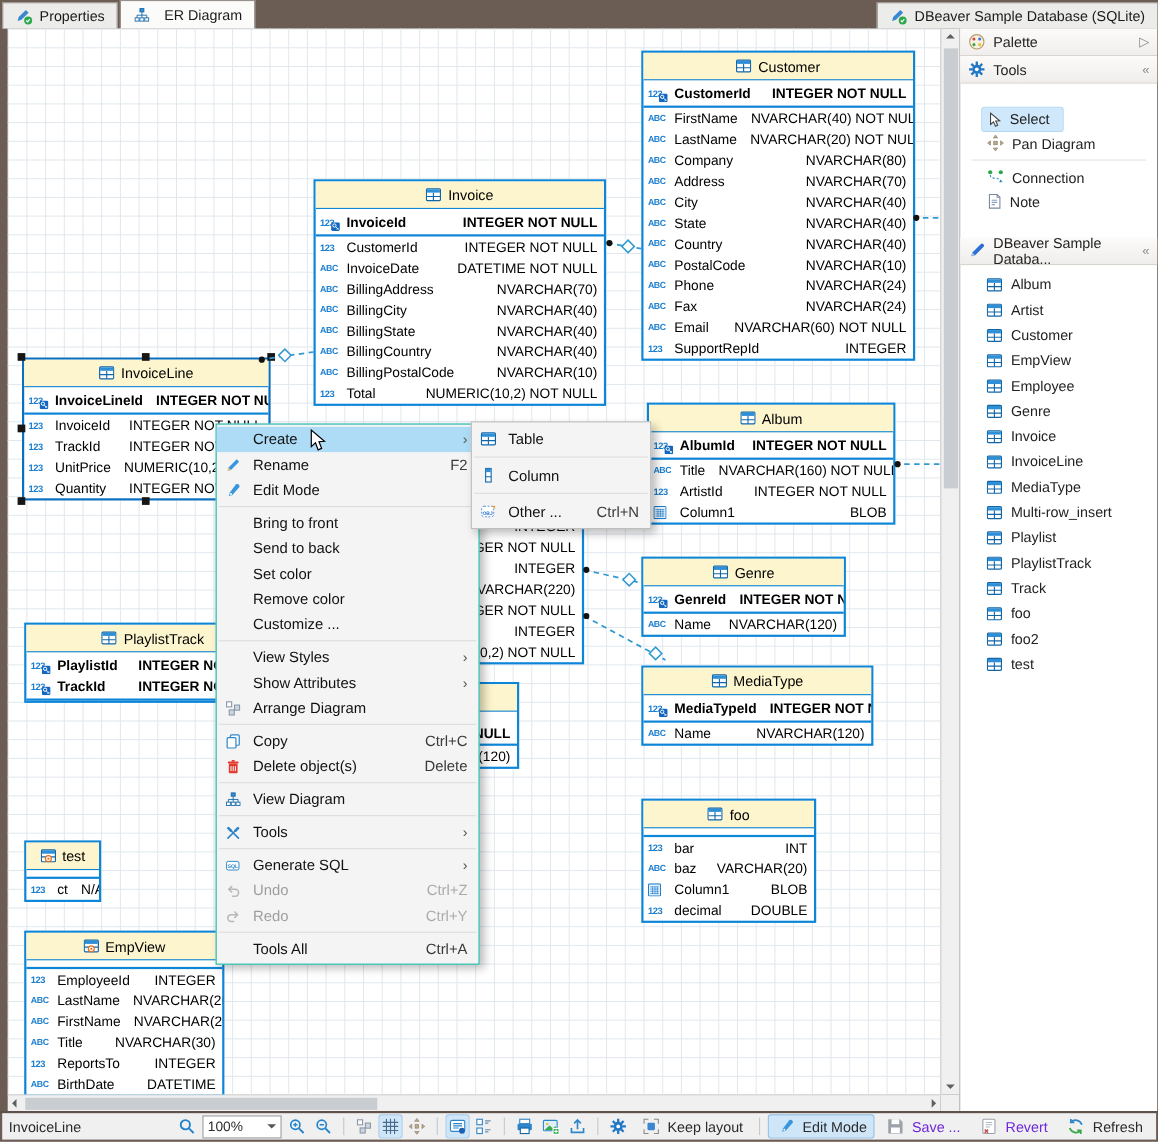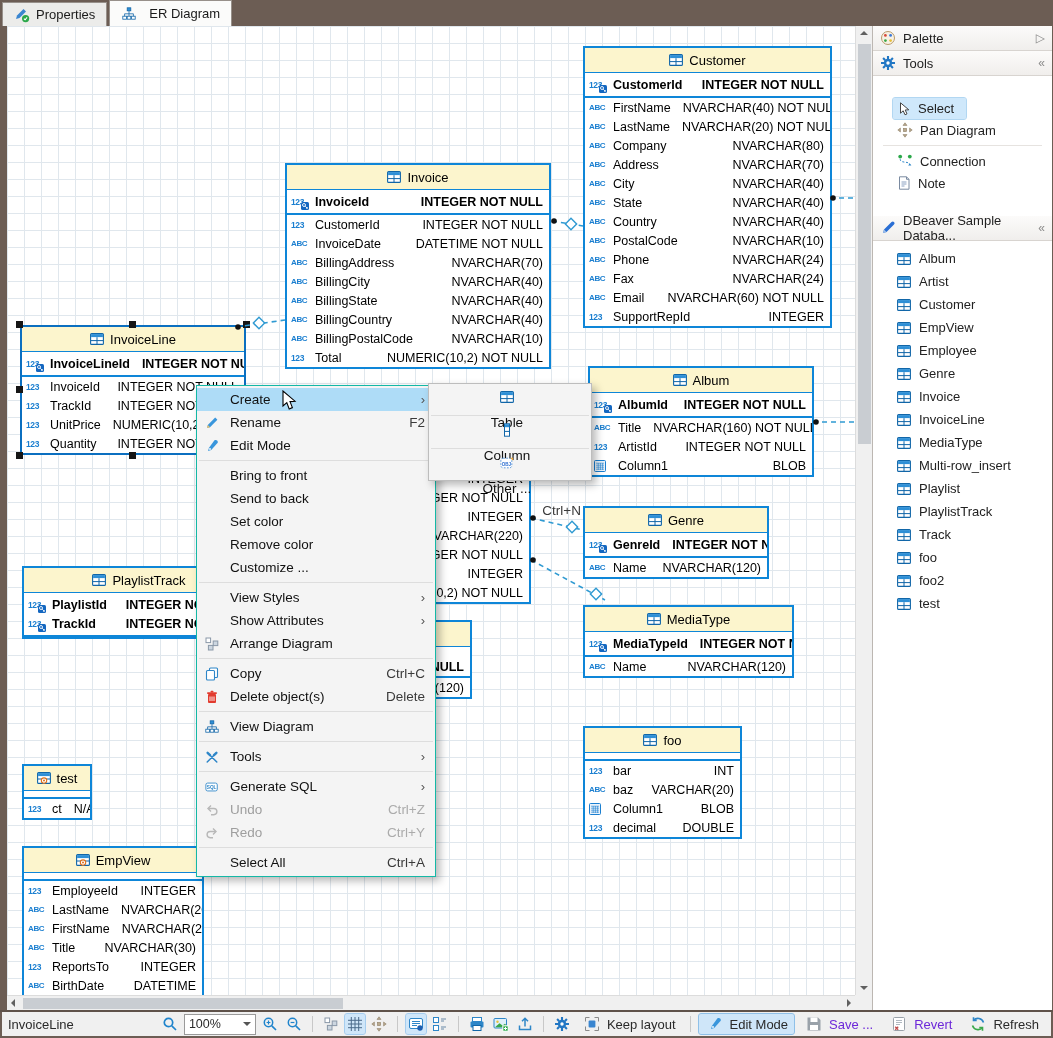--- a/index.html
+++ b/index.html
@@ -60,21 +60,21 @@
   #ctxmenu{position:absolute;left:196px;top:385px;width:238px;background:#f4f4f4;border:1px solid #14b8a6;box-shadow:4px 4px 8px rgba(0,0,0,0.28);padding:2px 0;z-index:50;font-size:13.5px;color:#111;}
   .mi{height:23px;display:flex;align-items:center;padding:0 10px 0 4px;gap:7px;}
   .mi .mic{width:22px;flex:0 0 22px;display:flex;justify-content:center;align-items:center;}
   .mi .msc{margin-left:auto;color:#3a3a3a;}
   .mi .marr{margin-left:auto;color:#555;font-size:13px;}
   .mi.hl{background:#aedcf7;}
   .mi.dis{color:#9e9e9e;}
   .mi.dis .msc{color:#ababab;}
   .msep{height:1px;background:#dddddd;margin:3px 2px;}
   #submenu{position:absolute;left:428px;top:383px;width:162px;background:#f4f4f4;border:1px solid #bdbdbd;box-shadow:4px 4px 8px rgba(0,0,0,0.28);padding:2px 0;z-index:55;font-size:13.5px;color:#111;}
-  #submenu .mi{height:26px;flex-direction:column;}
+  #submenu .mi{height:26px;}
   #cursor{position:absolute;left:281px;top:390px;z-index:60;pointer-events:none;}
 
   
   #statusline{position:absolute;left:0;top:1010px;width:100%;height:2px;background:#5f524a;}
   #statusbar{position:absolute;left:2px;top:1012px;width:1049px;height:24px;background:#f0f0f0;display:flex;align-items:center;gap:4px;padding:0 6px;box-sizing:border-box;font-size:13px;color:#2a2a2a;}
   .sb-flex{flex:1;}
   .sic{width:20px;height:20px;display:flex;align-items:center;justify-content:center;border-radius:2px;}
   .sic.act{background:#cfe6f9;outline:1px solid #a5cdef;}
   .vsep{width:1px;height:16px;background:#c8c8c8;margin:0 4px;}
   .combo{width:62px;height:19px;background:#fff;border:1px solid #9a9a9a;display:flex;align-items:center;padding:0 4px;gap:4px;font-size:12.5px;}
@@ -102,20 +102,30 @@
     <span class="sic" style="width:16px;height:16px">
         <svg class="i14" viewBox="0 0 14 14">
           <rect x="5.2" y="0.8" width="3.6" height="3" fill="#2e8fd6" stroke="#1166a8" stroke-width="0.8"></rect>
           <rect x="0.8" y="9.2" width="3.6" height="3" fill="#fff" stroke="#1166a8" stroke-width="0.8"></rect>
           <rect x="5.2" y="9.2" width="3.6" height="3" fill="#fff" stroke="#1166a8" stroke-width="0.8"></rect>
           <rect x="9.6" y="9.2" width="3.6" height="3" fill="#fff" stroke="#1166a8" stroke-width="0.8"></rect>
           <path d="M7 3.8v3 M2.6 9.2V6.8h8.8v2.4 M7 6.8v2.4" fill="none" stroke="#1166a8" stroke-width="0.8"></path>
         </svg>
       </span>
     <span>ER Diagram</span>
+  </div>
+  <div class="tab righttab">
+    <span class="sic" style="width:16px;height:16px">
+        <svg class="i16" viewBox="0 0 16 16">
+          <path d="M2 12 L3 8.5 L9.5 2 L12 4.5 L5.5 11 Z" fill="#3a86d0"></path>
+          <circle cx="11.6" cy="11.6" r="3.6" fill="#2ba84a"></circle>
+          <path d="M9.9 11.6 l1.2 1.2 2-2.4" stroke="#fff" stroke-width="1.1" fill="none"></path>
+        </svg>
+      </span>
+    <span>DBeaver Sample Database (SQLite)</span>
   </div>
 </div>
 
 <div id="canvas">
   <div id="entities">
       <div class="entity" style="left: 576px; top: 20px; width: 245px;">
         <div class="ehead">
           <span>
             <svg class="i14" viewBox="0 0 14 12">
               <rect x="0.6" y="0.6" width="12.8" height="10.8" rx="1" fill="#fff" stroke="#1166a8" stroke-width="1.1"></rect>
@@ -1027,21 +1037,21 @@
           <path d="M10.5 5.5 H5.2 a3.1 3.1 0 0 0 0 6.2 H8"></path>
           <path d="M8 2.6 L11 5.5 L8 8.4"></path>
         </svg>
       </span>
       <span>Redo</span>
       <span class="msc">Ctrl+Y</span>
     </div>
     <div class="msep"></div>
     <div class="mi">
       <span class="mic"></span>
-      <span>Select All</span>
+      <span>Tools All</span>
       <span class="msc">Ctrl+A</span>
     </div>
   </div>
 <div id="submenu">
     <div class="mi">
       <span class="mic">
         <svg class="i14" viewBox="0 0 14 12">
           <rect x="0.6" y="0.6" width="12.8" height="10.8" rx="1" fill="#fff" stroke="#1166a8" stroke-width="1.1"></rect>
           <rect x="1.1" y="1.1" width="11.8" height="3" fill="#2e8fd6"></rect>
           <line x1="7" y1="4.2" x2="7" y2="11.2" stroke="#1166a8"></line>

